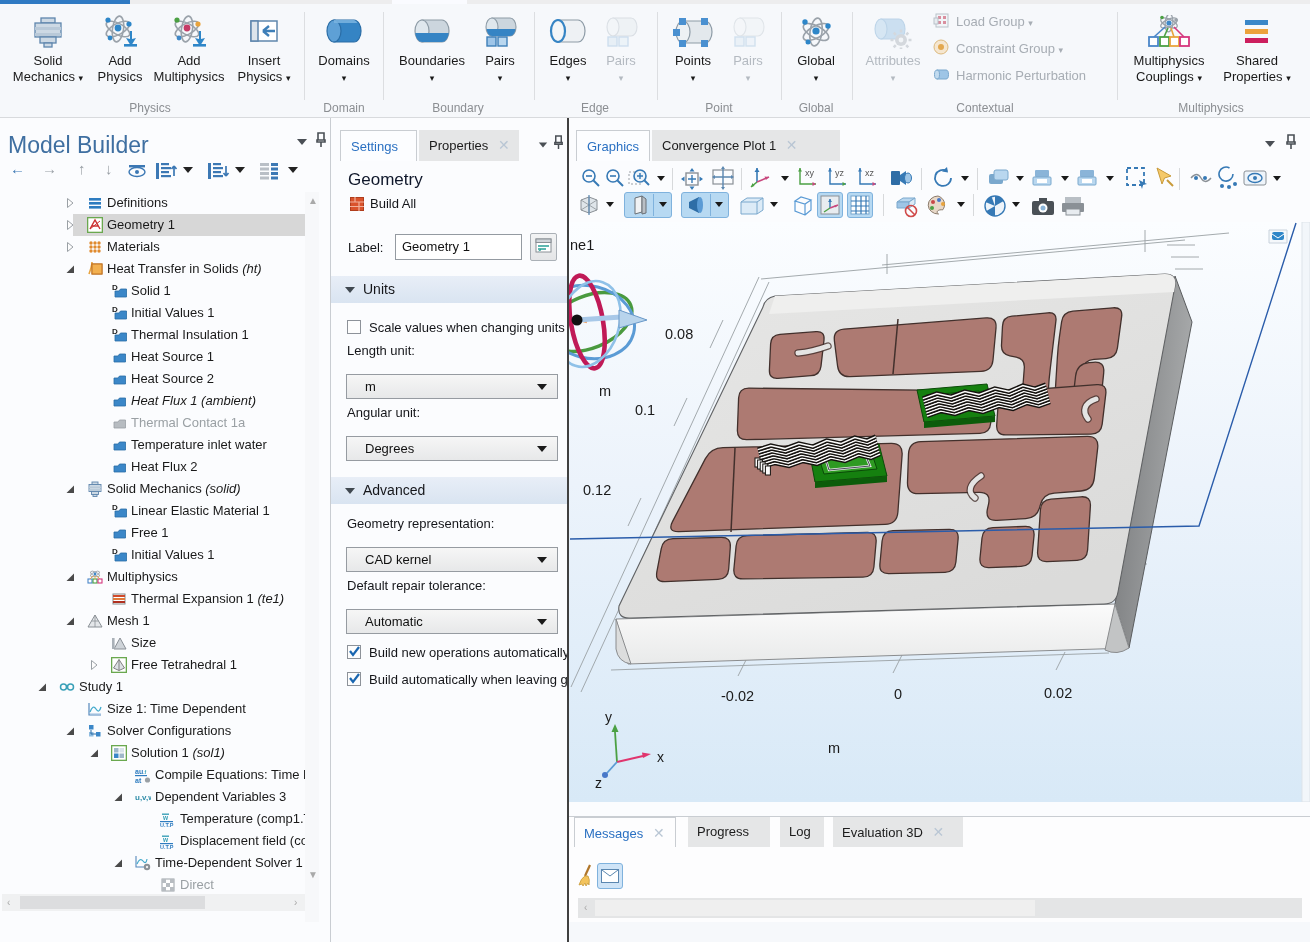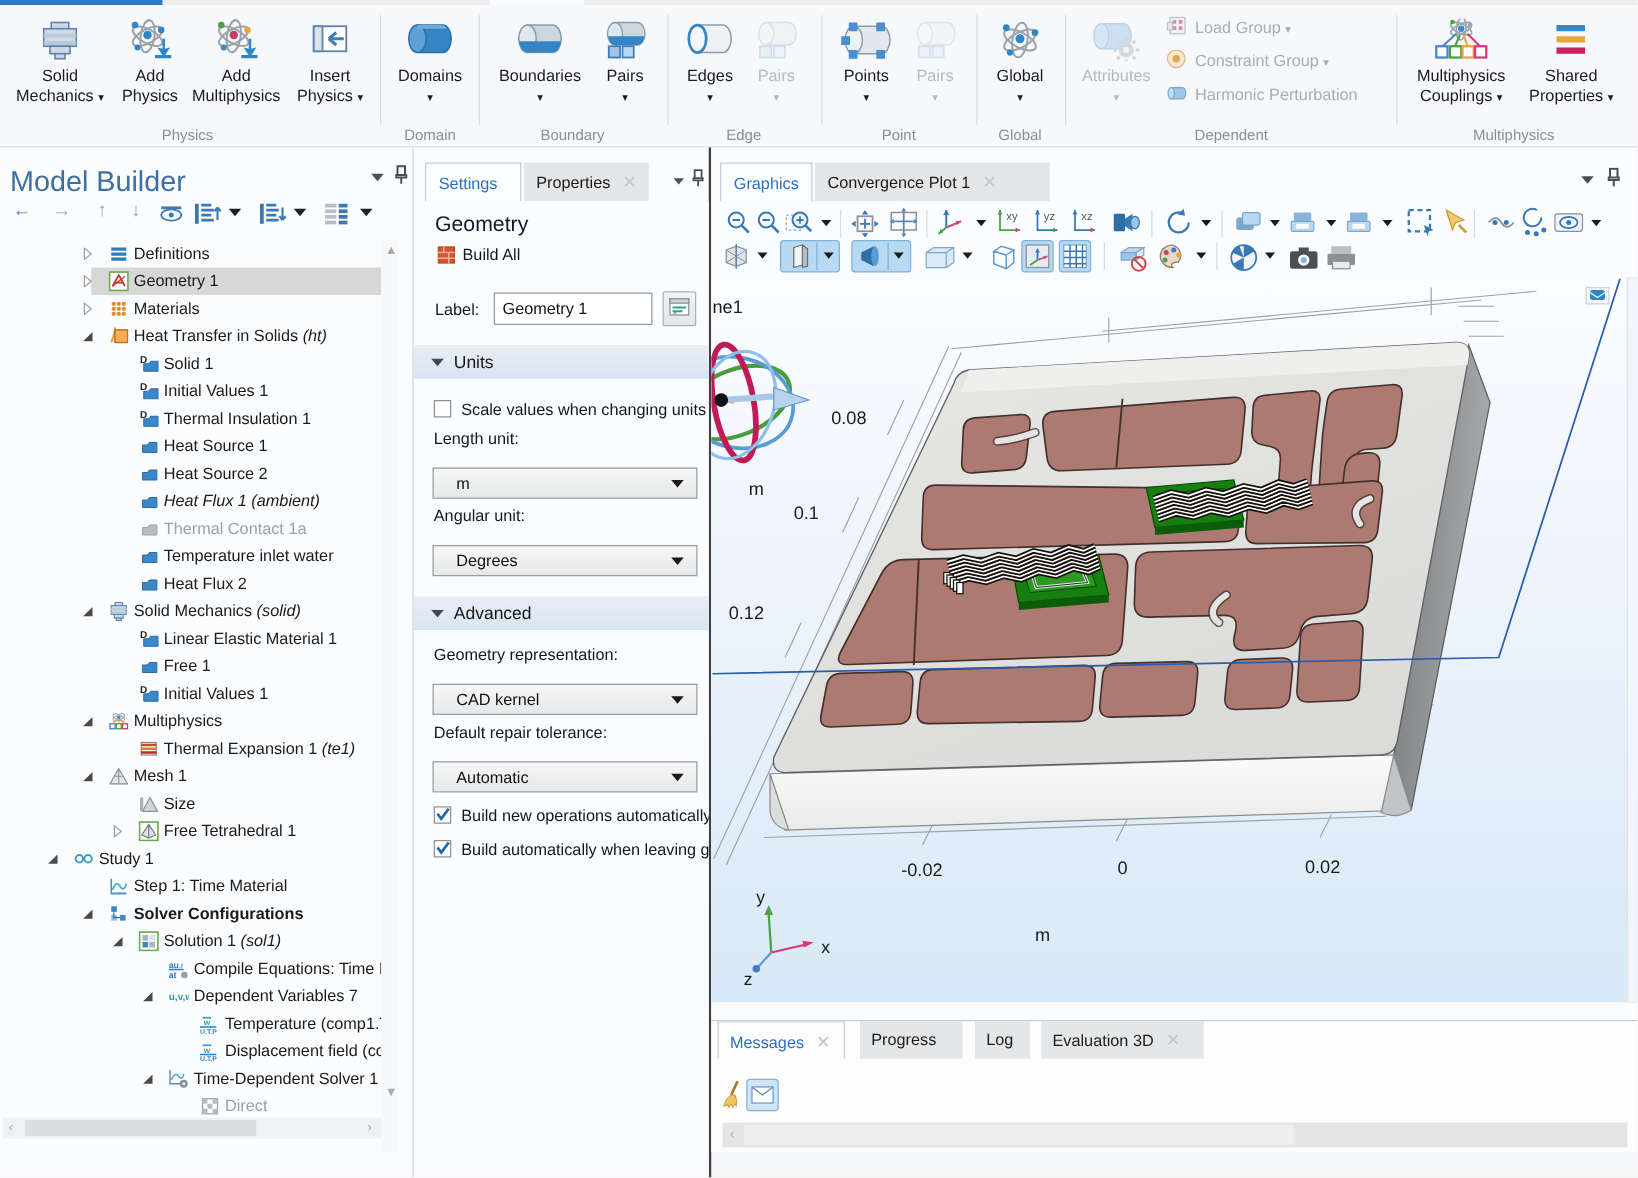--- a/index.html
+++ b/index.html
@@ -245,21 +245,21 @@
           <rect x="0" y="14" width="23" height="5" fill="#eca23c"></rect>
           <rect x="0" y="23" width="23" height="5" fill="#cc1f5e"></rect>
         </svg>
 Shared<br>Properties <span style="font-size:9px;">▾</span></div>
 <div class="rlabel" style="left:100px;width:100px;">Physics</div>
 <div class="rlabel" style="left:294px;width:100px;">Domain</div>
 <div class="rlabel" style="left:408px;width:100px;">Boundary</div>
 <div class="rlabel" style="left:545px;width:100px;">Edge</div>
 <div class="rlabel" style="left:669px;width:100px;">Point</div>
 <div class="rlabel" style="left:766px;width:100px;">Global</div>
-<div class="rlabel" style="left:935px;width:100px;">Dependent</div>
+<div class="rlabel" style="left:935px;width:100px;">Contextual</div>
 <div class="rlabel" style="left:1161px;width:100px;">Multiphysics</div>
 
 </div>
 <div id="leftpanel" class="abs">
 <div id="mbtitle" class="abs">Model Builder</div>
 <svg class="abs" style="left:296px;top:20px;" width="12" height="8" viewBox="0 0 12 8">
         <path d="M1 1 L6 7 L11 1 Z" fill="#4a4f55"></path>
       </svg>
 <svg class="abs" style="left:315px;top:14px;" width="12" height="16" viewBox="0 0 12 16">
         <path d="M3 1 h6 v7 h-6z M2 8 h8 v2 h-8z M6 10 v5" stroke="#4a4f55" stroke-width="1.6" fill="none"></path>
@@ -526,23 +526,23 @@
               </g>
             </svg></span>
           <span class="tx" style="left:79px;">Study 1</span>
         </div>
 <div class="trow" style="left:0;top:506px;width:305px;">
           <span class="ic" style="left:87px;"><svg width="16" height="16" viewBox="0 0 16 16">
               <path d="M2 2 V14 H14" stroke="#5588bb" stroke-width="1.2" fill="none"></path>
               <path d="M3 11 Q6 3 9 8 T14 6" stroke="#44aacc" stroke-width="1.3" fill="none"></path>
               <path d="M3 13 L14 13" stroke="#99bbdd" stroke-width="1"></path>
             </svg></span>
-          <span class="tx" style="left:107px;">Step 1: Time Material</span>
-        </div>
-<div class="trow" style="left:0;top:528px;width:305px;font-weight:bold;">
+          <span class="tx" style="left:107px;">Size 1: Time Dependent</span>
+        </div>
+<div class="trow" style="left:0;top:528px;width:305px;">
           <svg class="exp" style="left:65px;" viewBox="0 0 10 10">
             <path d="M9 1.5 L9 9 L1.5 9 Z" fill="#4a4a4a"></path>
           </svg>
           <span class="ic" style="left:87px;"><svg width="16" height="16" viewBox="0 0 16 16">
               <g fill="#3b87c8">
                 <rect x="2" y="2" width="4.5" height="4.5"></rect>
                 <rect x="2" y="9" width="4.5" height="4.5" fill="#8fbce0"></rect>
                 <rect x="9" y="9" width="4.5" height="4.5"></rect>
               </g>
               <path d="M4 7 V11 H9" stroke="#2a6da6" fill="none"></path>
@@ -575,21 +575,21 @@
             </svg></span>
           <span class="tx" style="left:155px;">Compile Equations: Time Dependent</span>
         </div>
 <div class="trow" style="left:0;top:594px;width:305px;">
           <svg class="exp" style="left:113px;" viewBox="0 0 10 10">
             <path d="M9 1.5 L9 9 L1.5 9 Z" fill="#4a4a4a"></path>
           </svg>
           <span class="ic" style="left:135px;"><svg width="16" height="16" viewBox="0 0 16 16">
               <text x="0" y="11" font-size="8" fill="#2e8ca8" font-family="Liberation Sans" font-weight="bold">u,v,w</text>
             </svg></span>
-          <span class="tx" style="left:155px;">Dependent Variables 7</span>
+          <span class="tx" style="left:155px;">Dependent Variables 3</span>
         </div>
 <div class="trow" style="left:0;top:616px;width:305px;">
           <span class="ic" style="left:160px;"><svg width="16" height="16" viewBox="0 0 16 16">
               <rect x="2" y="2.5" width="7" height="1.4" fill="#3aa0b8"></rect>
               <text x="3" y="9" font-size="6.5" fill="#3aa0b8" font-family="Liberation Sans" font-weight="bold">w</text>
               <rect x="0" y="10" width="13" height="1.2" fill="#2e7cc0"></rect>
               <text x="0" y="16" font-size="5.5" fill="#2e7cc0" font-family="Liberation Sans" font-weight="bold">U.T.P</text>
             </svg></span>
           <span class="tx" style="left:180px;">Temperature (comp1.T)</span>
         </div>

